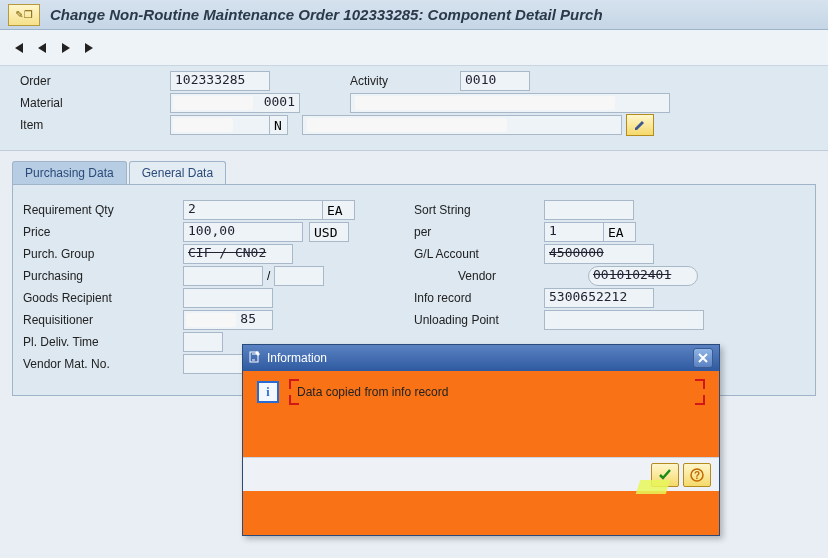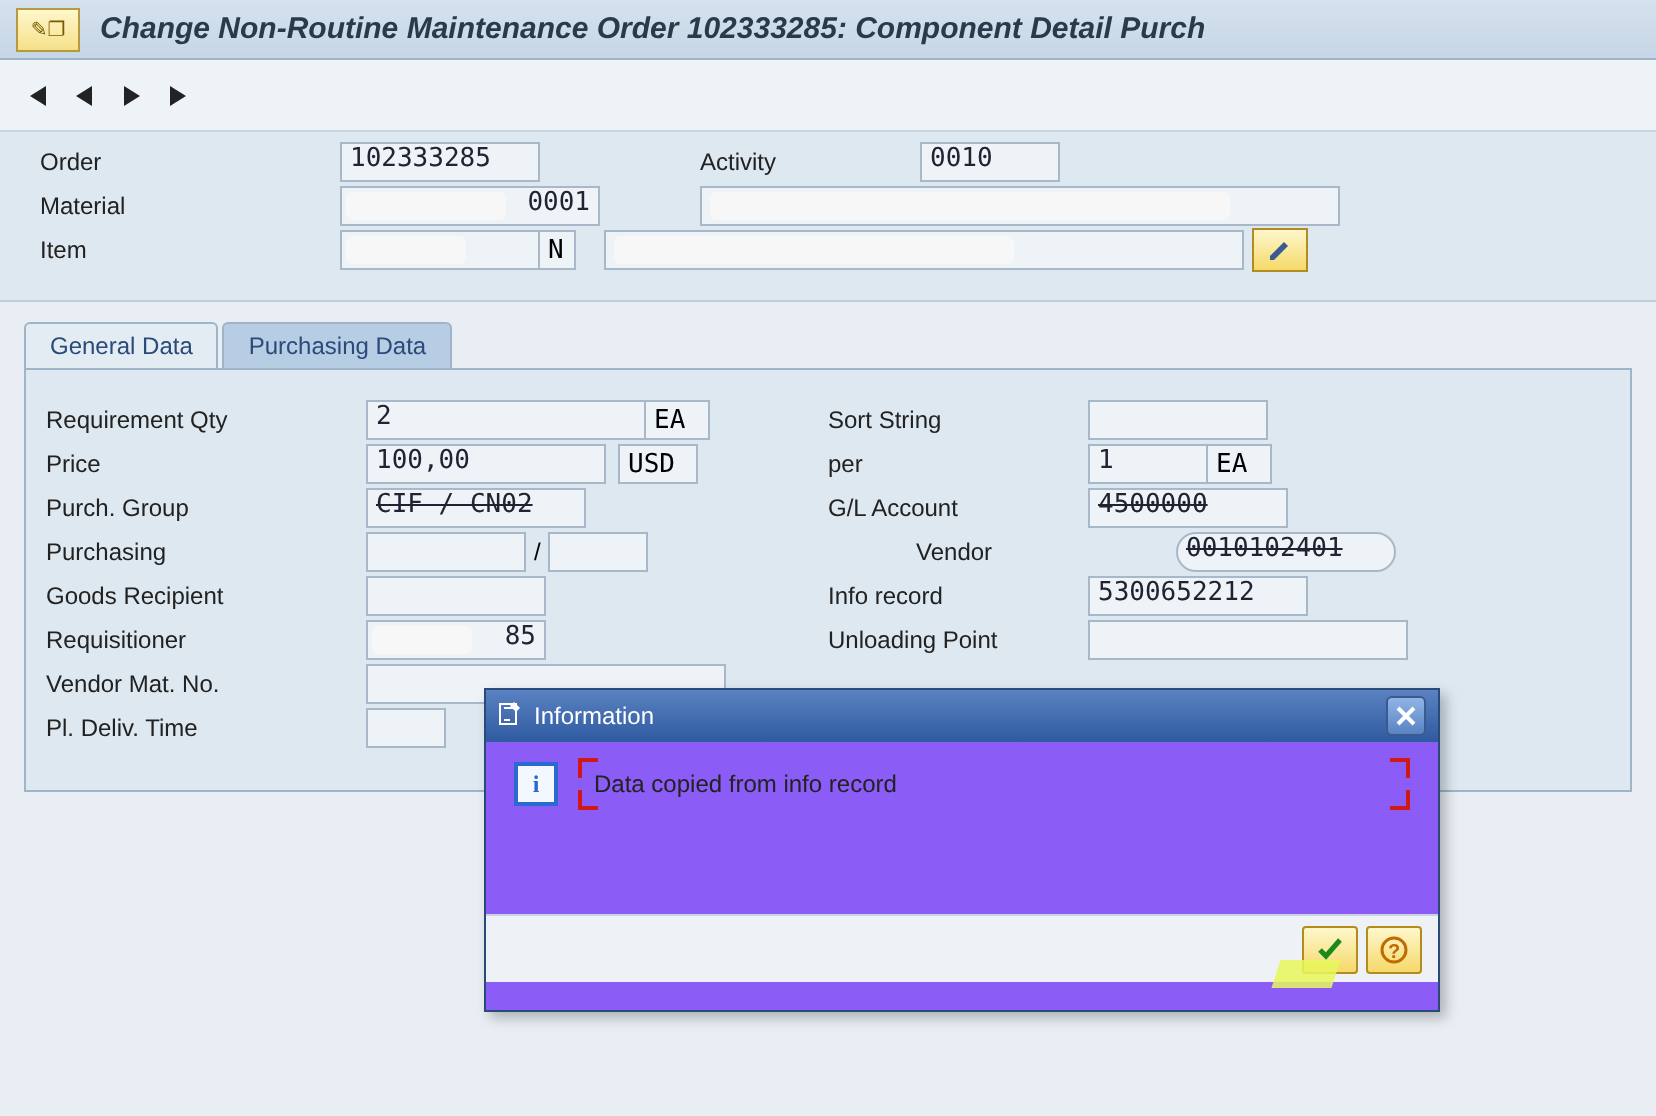--- a/index.html
+++ b/index.html
@@ -126,23 +126,23 @@
     height:20px; border:1px solid #a9b8c8; border-left:none;
     background:#eef3f7; font-family:monospace; font-size:13px;
     display:inline-flex; align-items:center; padding:0 4px;
   }
 
   
   .modal {
     position: absolute;
     left: 242px; top: 344px;
     width: 478px;
-    height: 162px;
+    height: 192px;
     border: 1px solid #2a4a7a;
-    background: #8b5cf6;
+    background: #f97316;
     box-shadow: 3px 3px 6px rgba(0,0,0,0.25);
   }
   .modal-title {
     background: linear-gradient(#5a82c2,#2f5aa0);
     color: #fff;
     height: 26px;
     display:flex; align-items:center;
     padding: 0 6px;
     font-size: 12px;
   }
@@ -271,22 +271,22 @@
     </div>
     <div class="edit-icon-btn">
       <svg width="14" height="14" viewBox="0 0 14 14">
           <path d="M2 10l7-7 2 2-7 7H2v-2z" fill="#3a5a90"></path>
         </svg>
     </div>
   </div>
 </div>
 
 <div class="tabstrip">
+  <div class="tab active">Purchasing Data</div>
   <div class="tab">General Data</div>
-  <div class="tab active">Purchasing Data</div>
 </div>
 
 <div class="panel">
 
   <div class="col">
     <div class="frow">
       <div class="flabel">Requirement Qty</div>
       <div class="finput" style="width:140px;">2</div>
       <div class="funit" style="width:32px;">EA</div>
     </div>
@@ -306,46 +306,46 @@
       <div class="finput" style="width:50px;"></div>
     </div>
     <div class="frow">
       <div class="flabel">Goods Recipient</div>
       <div class="finput" style="width:90px;"></div>
     </div>
     <div class="frow">
       <div class="flabel">Requisitioner</div>
       <div class="finput" style="width:90px;position:relative;">
         <span class="smudge" style="position:absolute;left:2px;top:2px;width:50px;height:14px;"></span>
-        <span style="position:absolute;right:4px;text-align:right;">85</span>
+        <span style="position:absolute;right:16px;text-align:right;">85</span>
       </div>
+    </div>
+    <div class="frow">
+      <div class="flabel">Pl. Deliv. Time</div>
+      <div class="finput" style="width:40px;"></div>
     </div>
     <div class="frow">
       <div class="flabel">Vendor Mat. No.</div>
       <div class="finput" style="width:180px;"></div>
-    </div>
-    <div class="frow">
-      <div class="flabel">Pl. Deliv. Time</div>
-      <div class="finput" style="width:40px;"></div>
     </div>
   </div>
 
   <div class="col">
     <div class="frow">
       <div class="flabel" style="width:130px;">Sort String</div>
       <div class="finput" style="width:90px;"></div>
     </div>
     <div class="frow">
       <div class="flabel" style="width:130px;">per</div>
       <div class="finput" style="width:60px;">1</div>
       <div class="funit" style="width:32px;">EA</div>
     </div>
     <div class="frow">
       <div class="flabel" style="width:130px;">G/L Account</div>
-      <div class="finput" style="width:100px;text-decoration:line-through;">4500000</div>
+      <div class="finput" style="width:110px;text-decoration:line-through;">4500000</div>
     </div>
     <div class="frow">
       <div class="flabel" style="width:130px;margin-left:44px;">Vendor</div>
       <div class="finput" style="width:110px;text-decoration:line-through;border-radius:10px;">0010102401</div>
     </div>
     <div class="frow">
       <div class="flabel" style="width:130px;">Info record</div>
       <div class="finput" style="width:110px;">5300652212</div>
     </div>
     <div class="frow">

